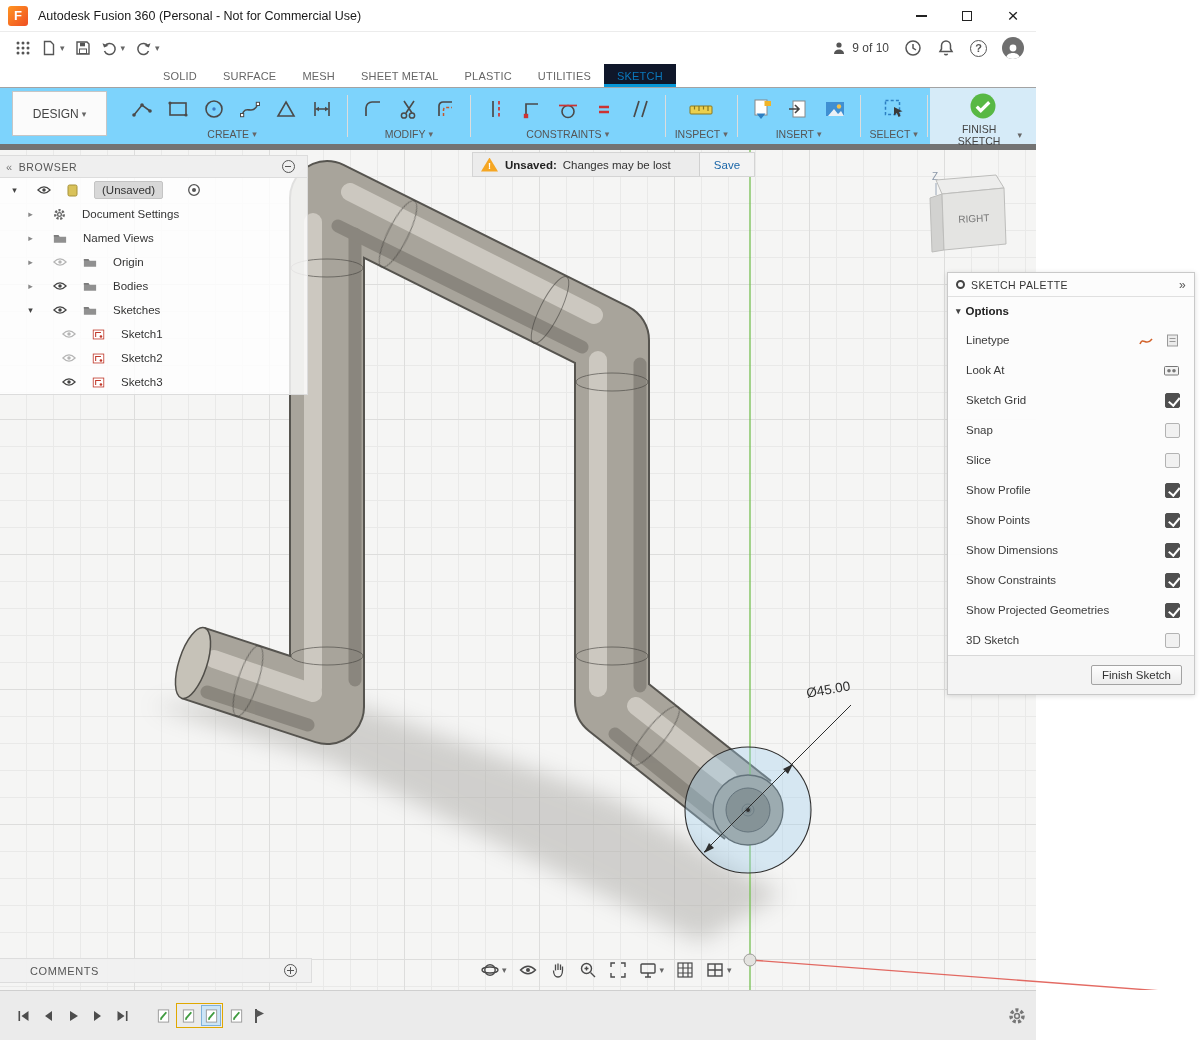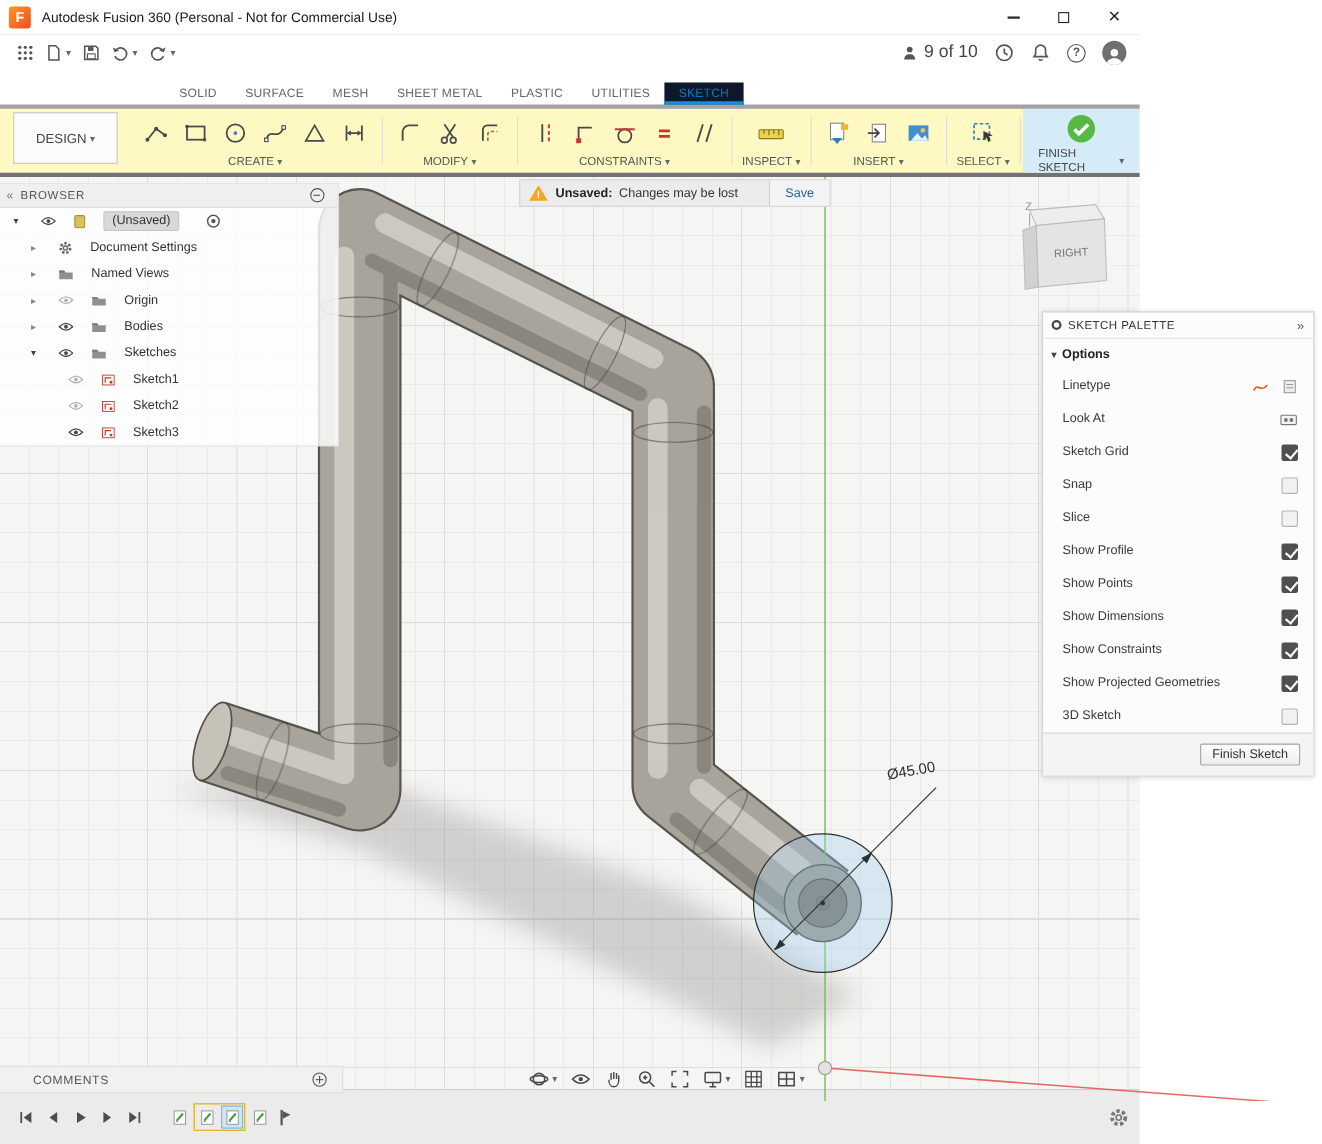--- a/index.html
+++ b/index.html
@@ -22,32 +22,32 @@
 .quickbar{height:32px;background:#fff;display:flex;align-items:center;padding:0 8px 0 10px;}
 .qbtn{display:flex;align-items:center;justify-content:center;height:26px;padding:0 5px;}
 .caret::after{content:"▾";font-size:9px;color:#666;margin-left:3px;}
 .tabstrip{margin-left:10px;width:772px;height:32px;display:flex;background:#e3e3e3;}
 .doc-tab{flex:1;position:relative;display:flex;align-items:center;justify-content:center;gap:6px;background:#ececec;border-right:1px solid #cdcdcd;font-size:12px;color:#333;}
 .tab-close{position:absolute;right:8px;width:18px;height:18px;display:flex;align-items:center;justify-content:center;}
 .tab-close::after{content:"×";font-size:15px;color:#666;}
 .tab-plus{width:30px;background:#d0d0d0;display:flex;align-items:center;justify-content:center;}
 .tab-plus::after{content:"+";font-size:17px;color:#555;}
 .q-right{margin-left:auto;display:flex;align-items:center;gap:15px;padding-right:4px;}
-.jobs{display:flex;align-items:center;gap:5px;font-size:16px;color:#444;}
+.jobs{display:flex;align-items:center;gap:5px;font-size:12px;color:#444;}
 .help-icon{width:17px;height:17px;border:1.5px solid #555;border-radius:50%;display:flex;align-items:center;justify-content:center;}
 .help-icon::after{content:"?";font-size:11px;font-weight:bold;color:#555;}
 .avatar{width:22px;height:22px;border-radius:50%;background:#6f6f6f;display:flex;align-items:flex-end;justify-content:center;overflow:hidden;}
 
 
-.ribbontabs{height:24px;background:#fff;display:flex;align-items:stretch;padding-left:150px;border-bottom:4px solid #a3a3a3;margin-top:11px;}
+.ribbontabs{height:24px;background:#fff;display:flex;align-items:stretch;padding-left:150px;border-bottom:1px solid #a3a3a3;}
 .rtab{padding:0 13px;display:flex;align-items:center;font-size:11px;color:#666;letter-spacing:.2px;}
 .rtab.active{color:#0a78bc;background:#0f172a;box-shadow:inset 0 -3px 0 #0696d7;}
 
 
-.toolbar{height:62px;background:#fef9c3;border-bottom:4px solid #737373;display:flex;align-items:stretch;}
+.toolbar{height:62px;background:#7dd3fc;border-bottom:6px solid #737373;display:flex;align-items:stretch;text-align:center;}
 .design-btn{margin:3px 12px 8px 12px;width:106px;border:1px solid #c6c6c6;background:#fbfbfb;display:flex;align-items:center;justify-content:center;font-size:12px;color:#444;}
 .tgroup{display:flex;flex-direction:column;align-items:center;padding:2px 7px 0 7px;}
 .gicons{flex:1;display:flex;align-items:center;gap:4px;}
 .tbtn{width:32px;height:32px;display:flex;align-items:center;justify-content:center;border-radius:2px;}
 .glabel{font-size:10.5px;color:#555;padding:1px 0 4px 0;display:flex;align-items:center;}
 .tdivider{width:1px;background:#ddd;margin:7px 2px;}
 .finish-block{background:#d6ebf8;padding:2px 14px 0 14px;}
 .finish-block .glabel{color:#444;}
 
 

